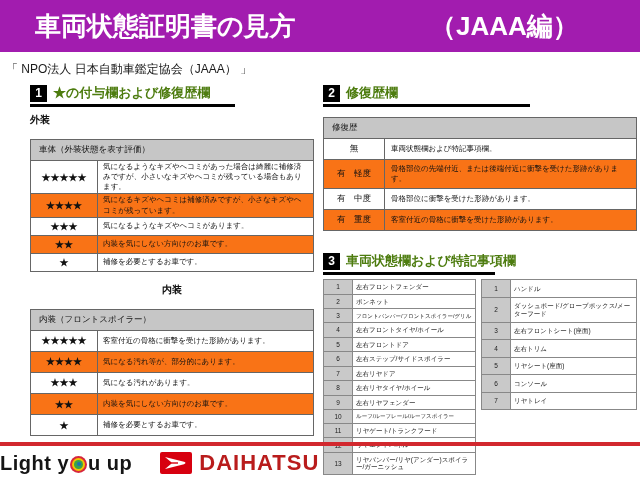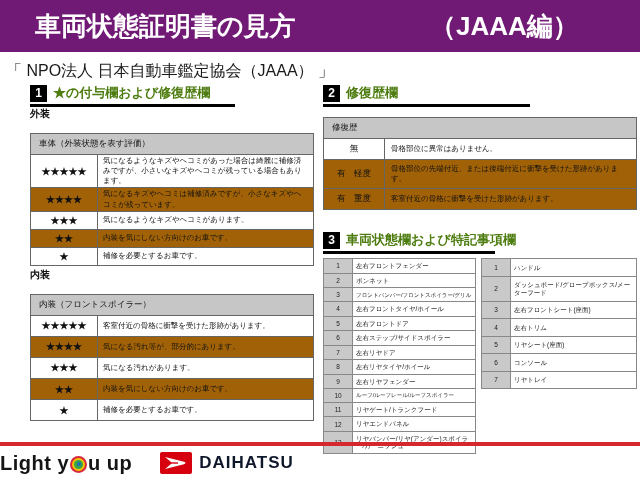--- a/index.html
+++ b/index.html
@@ -1,47 +1,47 @@
 <!DOCTYPE html>
 <html><head>
 <meta charset="utf-8">
 <style>
   html,body{margin:0;padding:0;background:#fff;}
   .page{position:relative;width:640px;height:480px;background:#ffffff;
         font-family:"Liberation Sans",sans-serif;overflow:hidden;color:#111;}
 
   
-  .banner{position:absolute;left:0;top:0;width:640px;height:52px;background:#701a75;}
+  .banner{position:absolute;left:0;top:0;width:640px;height:52px;background:#a21caf;}
   .banner .h-title{position:absolute;left:35px;top:9px;font-size:26px;font-weight:bold;color:#fff;}
   .banner .h-edition{position:absolute;left:430px;top:9px;font-size:26px;font-weight:bold;color:#fff;}
 
-  .npo{position:absolute;left:6px;top:61px;font-size:16px;color:#1a1a1a;}
+  .npo{position:absolute;left:6px;top:61px;font-size:12px;color:#1a1a1a;}
 
   
   .col-left{position:absolute;left:30px;top:84px;width:284px;}
   .col-right{position:absolute;left:323px;top:84px;width:314px;}
 
   
   .sec-row{display:flex;align-items:center;gap:6px;}
   .badge{width:17px;height:17px;background:#000;color:#fff;font-size:12px;font-weight:bold;
          display:flex;align-items:center;justify-content:center;flex:0 0 auto;}
   .sec-title{font-size:13px;font-weight:bold;color:#4d7c0f;white-space:nowrap;}
   .sec-underline{height:3px;background:#000;margin-top:2px;}
   .w1{width:205px;} .w2{width:207px;} .w3{width:172px;}
 
   
-  .tbl-label{font-size:10px;font-weight:bold;color:#111;}
-  .tbl-label.mt{margin-top:2px;}
+  .tbl-label{margin-top:6px;font-size:10px;font-weight:bold;color:#111;}
+  .tbl-label.mt{margin-top:11px;text-align:center;}
   table{border-collapse:collapse;}
   .tbl{width:100%;margin-top:12px;border:1px solid #555;}
   .tbl td{border:1px solid #666;vertical-align:middle;}
   .thead{background:#c6c6c6;font-size:8.5px;padding:4px 8px;color:#111;}
   .star{width:62px;text-align:center;font-size:10px;font-weight:bold;padding:3px 2px;letter-spacing:0;}
   .desc{font-size:7.5px;line-height:1.35;padding:1px 5px;color:#111;}
-  tr.alt td{background:#a16207;}
+  tr.alt td{background:#f97316;}
   .itbl .desc{padding:5px 5px;}
 
   
   .repair{margin-top:10px;}
   .grade{width:56px;text-align:center;font-size:8.5px;padding:4px 2px;white-space:nowrap;}
   .repair .desc{padding:4px 6px;}
   .sec3{margin-top:21px;}
 
   
   .lists{display:flex;gap:5px;align-items:flex-start;margin-top:4px;}
@@ -62,21 +62,21 @@
   .ring1{width:17px;height:17px;border-radius:50%;background:#d7263d;display:flex;
          align-items:center;justify-content:center;margin:2px 1px 0 1px;flex:0 0 auto;}
   .ring2{width:13px;height:13px;border-radius:50%;background:#f2c500;display:flex;
          align-items:center;justify-content:center;}
   .ring3{width:9px;height:9px;border-radius:50%;background:#37a34a;display:flex;
          align-items:center;justify-content:center;}
   .ring4{width:4px;height:4px;border-radius:50%;background:#1f6fb2;}
   .dlogo{display:flex;align-items:center;gap:7px;}
   .dmark{width:32px;height:22px;background:#d7000f;border-radius:2px;display:flex;
          align-items:center;justify-content:center;flex:0 0 auto;}
-  .brand{font-size:17px;font-weight:bold;color:#0f172a;letter-spacing:1px;}
+  .brand{font-size:22px;font-weight:bold;color:#b91c1c;letter-spacing:1px;}
 </style>
 </head>
 <body>
 
 <div class="page">
 
   <div class="banner">
     <span class="h-title">車両状態証明書の見方</span>
     <span class="h-edition">（JAAA編）</span>
   </div>
@@ -162,25 +162,29 @@
       <div class="sec-underline w2"></div>
     </div>
 
     <table class="tbl repair">
       <tbody>
           <tr>
         <td colspan="2" class="thead">修復歴</td>
       </tr>
       <tr>
         <td class="grade">無</td>
-        <td class="desc">骨格部位に異常はありません。</td>
+        <td class="desc">車両状態欄および特記事項欄。</td>
       </tr>
       <tr class="alt">
         <td class="grade">有　軽度</td>
         <td class="desc">骨格部位の先端付近、または後端付近に衝撃を受けた形跡があります。</td>
+      </tr>
+      <tr>
+        <td class="grade">有　中度</td>
+        <td class="desc">骨格部位に衝撃を受けた形跡があります。</td>
       </tr>
       <tr class="alt">
         <td class="grade">有　重度</td>
         <td class="desc">客室付近の骨格に衝撃を受けた形跡があります。</td>
       </tr>
     </tbody>
       </table>
 
     <div class="sec3">
       <div class="sec-row">

